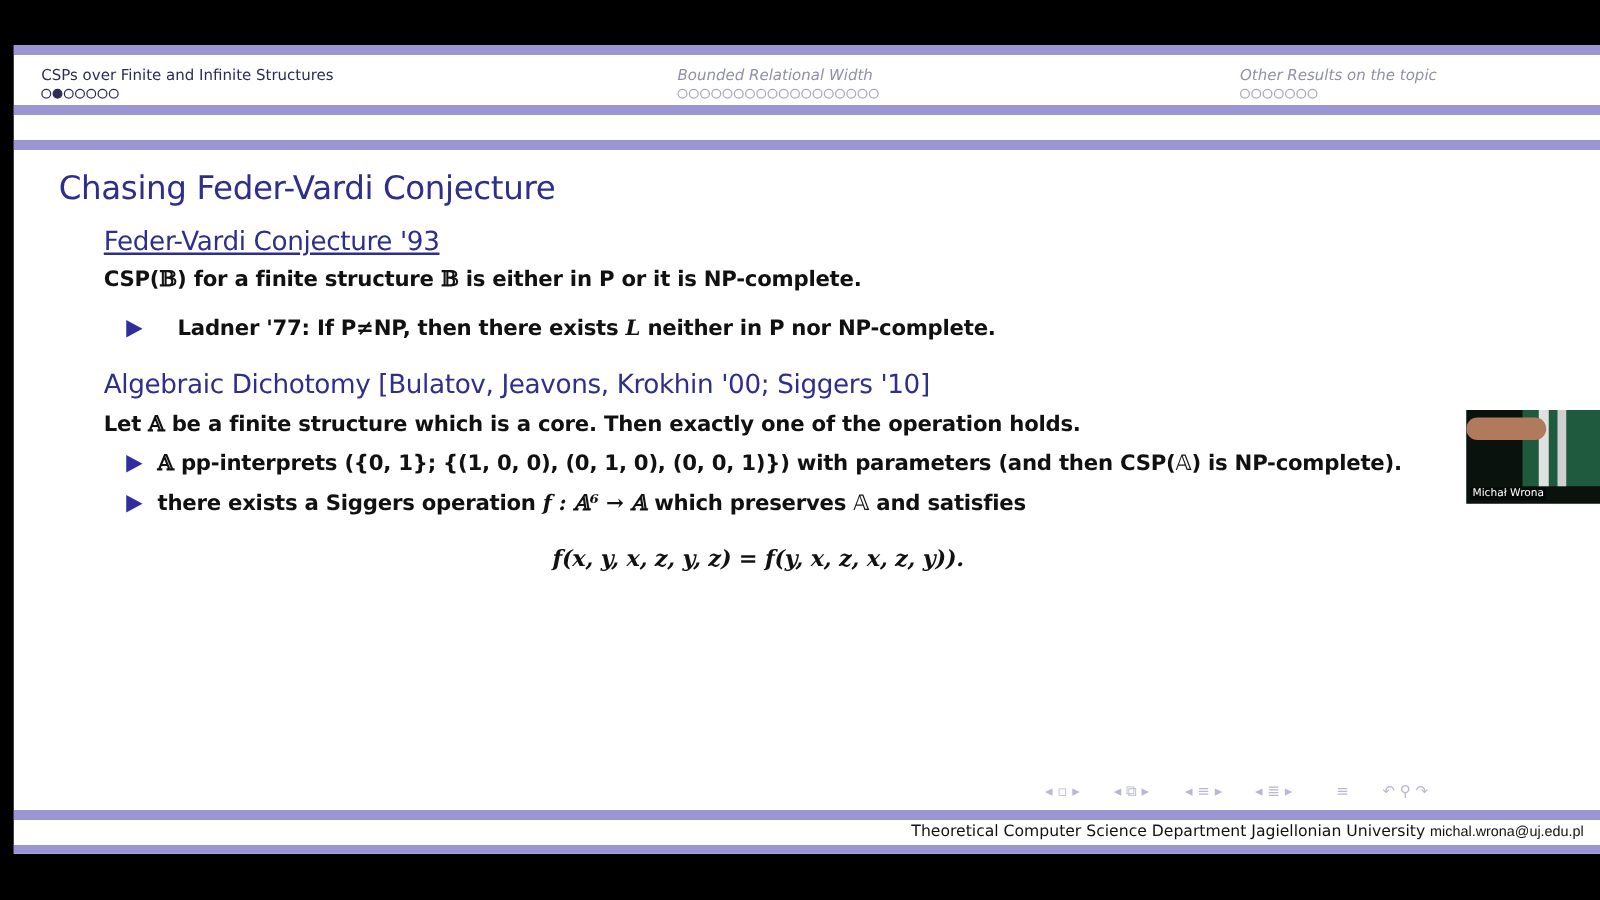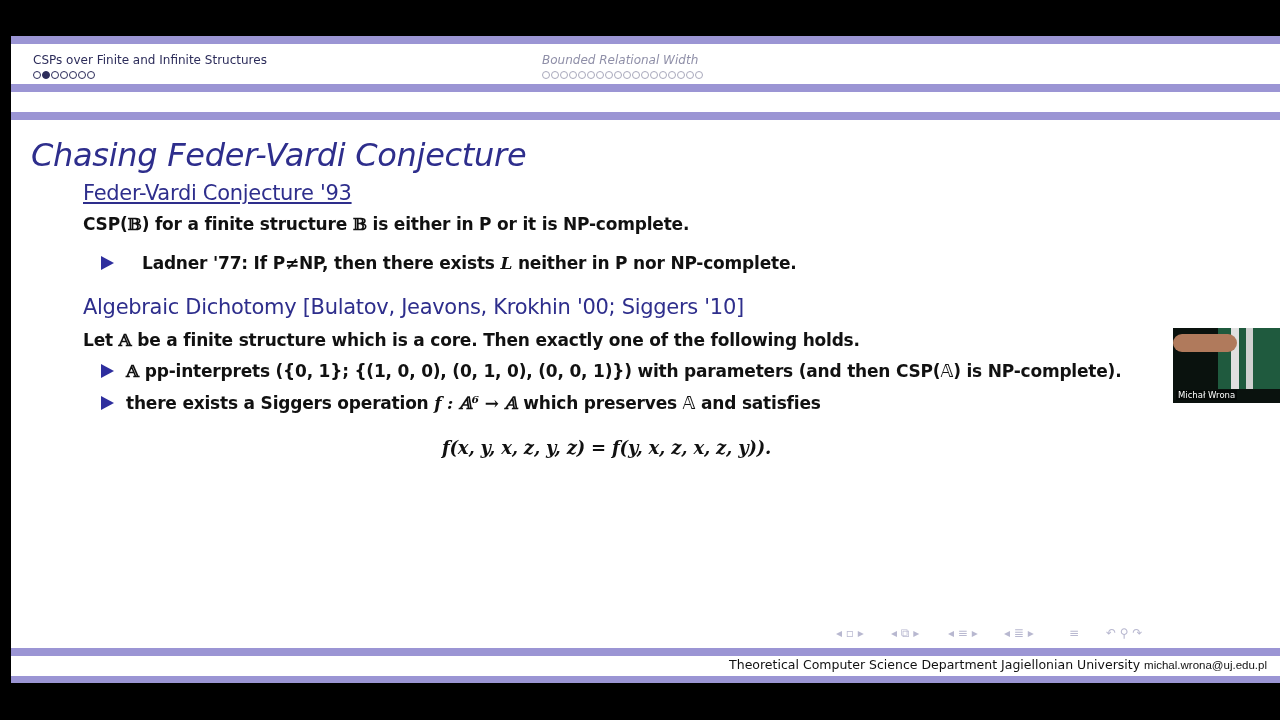--- a/index.html
+++ b/index.html
@@ -8,21 +8,21 @@
   .slide { position:absolute; left:11px; top:36px; width:1277px; height:647px; background:#fff; overflow:hidden; }
   .band { position:absolute; left:0; width:100%; background:#9b95d4; }
   .nav { position:absolute; top:8px; height:40px; left:0; width:100%; }
   .nav-sec { position:absolute; top:8px; font-size:12px; line-height:16px; }
   .nav-sec .title { color:#2c2c5a; white-space:nowrap; }
   .nav-sec.dim .title { color:#8f8fa8;font-style:italic; }
   .dots { display:flex; gap:1px; margin-top:3px; }
   .dot { width:8px; height:8px; border-radius:50%; border:1.3px solid #2c2c5a; box-sizing:border-box; }
   .dot.filled { background:#2c2c5a; }
   .nav-sec.dim .dot { border-color:#a8a8bb; }
-  .frametitle { position:absolute; left:20px; top:100px; font-size:32px; color:#2e2e8c; white-space:nowrap; font-family:"DejaVu Sans", sans-serif; letter-spacing:-0.3px;font-style:italic; }
+  .frametitle { position:absolute; left:36px; top:100px; font-size:26px; color:#2e2e8c; white-space:nowrap; font-family:"DejaVu Sans", sans-serif; letter-spacing:-0.3px; }
   .block-title { position:absolute; left:72px; font-size:21px; color:#2e2e8c; white-space:nowrap; letter-spacing:-0.3px; }
   .text { position:absolute; font-size:17px; color:#111; white-space:nowrap; letter-spacing:-0.2px;font-weight:bold; }
   .bullet { position:absolute; left:90px; width:0; height:0; border-top:7px solid transparent; border-bottom:7px solid transparent; border-left:13px solid #2e2e9e; }
   .bb { font-family:"DejaVu Serif", serif; }
   .math { font-family:"DejaVu Serif", serif; font-style:italic; }
   .navsym { position:absolute; top:590px; font-size:12px; color:#b8b8d0; white-space:nowrap; }
   .footer { position:absolute; top:621px; right:21px; font-size:12.5px; color:#111; white-space:nowrap; }
   .footer .mono { font-family:Liberation Sans, sans-serif; font-size:11.5px; }
   .webcam { position:absolute; left:1173px; top:328px; width:107px; height:75px; background:#0a120e; overflow:hidden; }
   .webcam .board { position:absolute; left:45px; top:0; width:62px; height:61px; background:#1f5a3e; }
@@ -66,35 +66,47 @@
           <span class="dot"></span>
           <span class="dot"></span>
           <span class="dot"></span>
           <span class="dot"></span>
           <span class="dot"></span>
           <span class="dot"></span>
           <span class="dot"></span>
           <span class="dot"></span>
         </div>
     </div>
+    <div class="nav-sec dim" style="left:981px;">
+      <div class="title">Other Results on the topic</div>
+      <div class="dots" id="dots2">
+          <span class="dot"></span>
+          <span class="dot"></span>
+          <span class="dot"></span>
+          <span class="dot"></span>
+          <span class="dot"></span>
+          <span class="dot"></span>
+          <span class="dot"></span>
+        </div>
+    </div>
   </div>
 
   <div class="band" style="top:48px;height:8px;"></div>
   <div class="band" style="top:76px;height:8px;"></div>
 
   <div class="frametitle">Chasing Feder-Vardi Conjecture</div>
 
   <div class="block-title" style="top:145px;text-decoration:underline;">Feder-Vardi Conjecture '93</div>
   <div class="text" style="left:72px;top:178px;"><span>CSP(</span><span class="bb">𝔹</span><span>) for a finite structure </span><span class="bb">𝔹</span><span> is either in P or it is NP-complete.</span></div>
 
   <div class="bullet" style="top:220px;"></div>
   <div class="text" style="left:115px;top:217px;margin-left:16px;"><b>Ladner '77:</b><span> If P≠NP, then there exists </span><span class="math">L</span><span> neither in P nor NP-complete.</span></div>
 
   <div class="block-title" style="top:259px;">Algebraic Dichotomy [Bulatov, Jeavons, Krokhin '00; Siggers '10]</div>
-  <div class="text" style="left:72px;top:294px;"><span>Let </span><span class="bb">𝔸</span><span> be a finite structure which is a core.  Then exactly one of the following holds.</span></div>
+  <div class="text" style="left:72px;top:294px;"><span>Let </span><span class="bb">𝔸</span><span> be a finite structure which is a core.  Then exactly one of the operation holds.</span></div>
 
   <div class="bullet" style="top:328px;"></div>
   <div class="text" style="left:115px;top:325px;"><span class="bb">𝔸</span><span> pp-interprets ({0, 1}; {(1, 0, 0), (0, 1, 0), (0, 0, 1)}) with parameters (and then CSP(𝔸) is NP-complete).</span></div>
 
   <div class="bullet" style="top:360px;"></div>
   <div class="text math" style="left:431px;top:401px;font-size:18px;">f(x, y, x, z, y, z) = f(y, x, z, x, z, y)).</div>
 
   <div class="text" style="left:115px;top:357px;"><span>there exists a </span><b>Siggers operation</b><span class="math"> f : 𝔸⁶ → 𝔸</span><span> which preserves 𝔸 and satisfies</span></div>
 
   <div class="navsym" style="left:825px;">◂ ▫ ▸</div>

